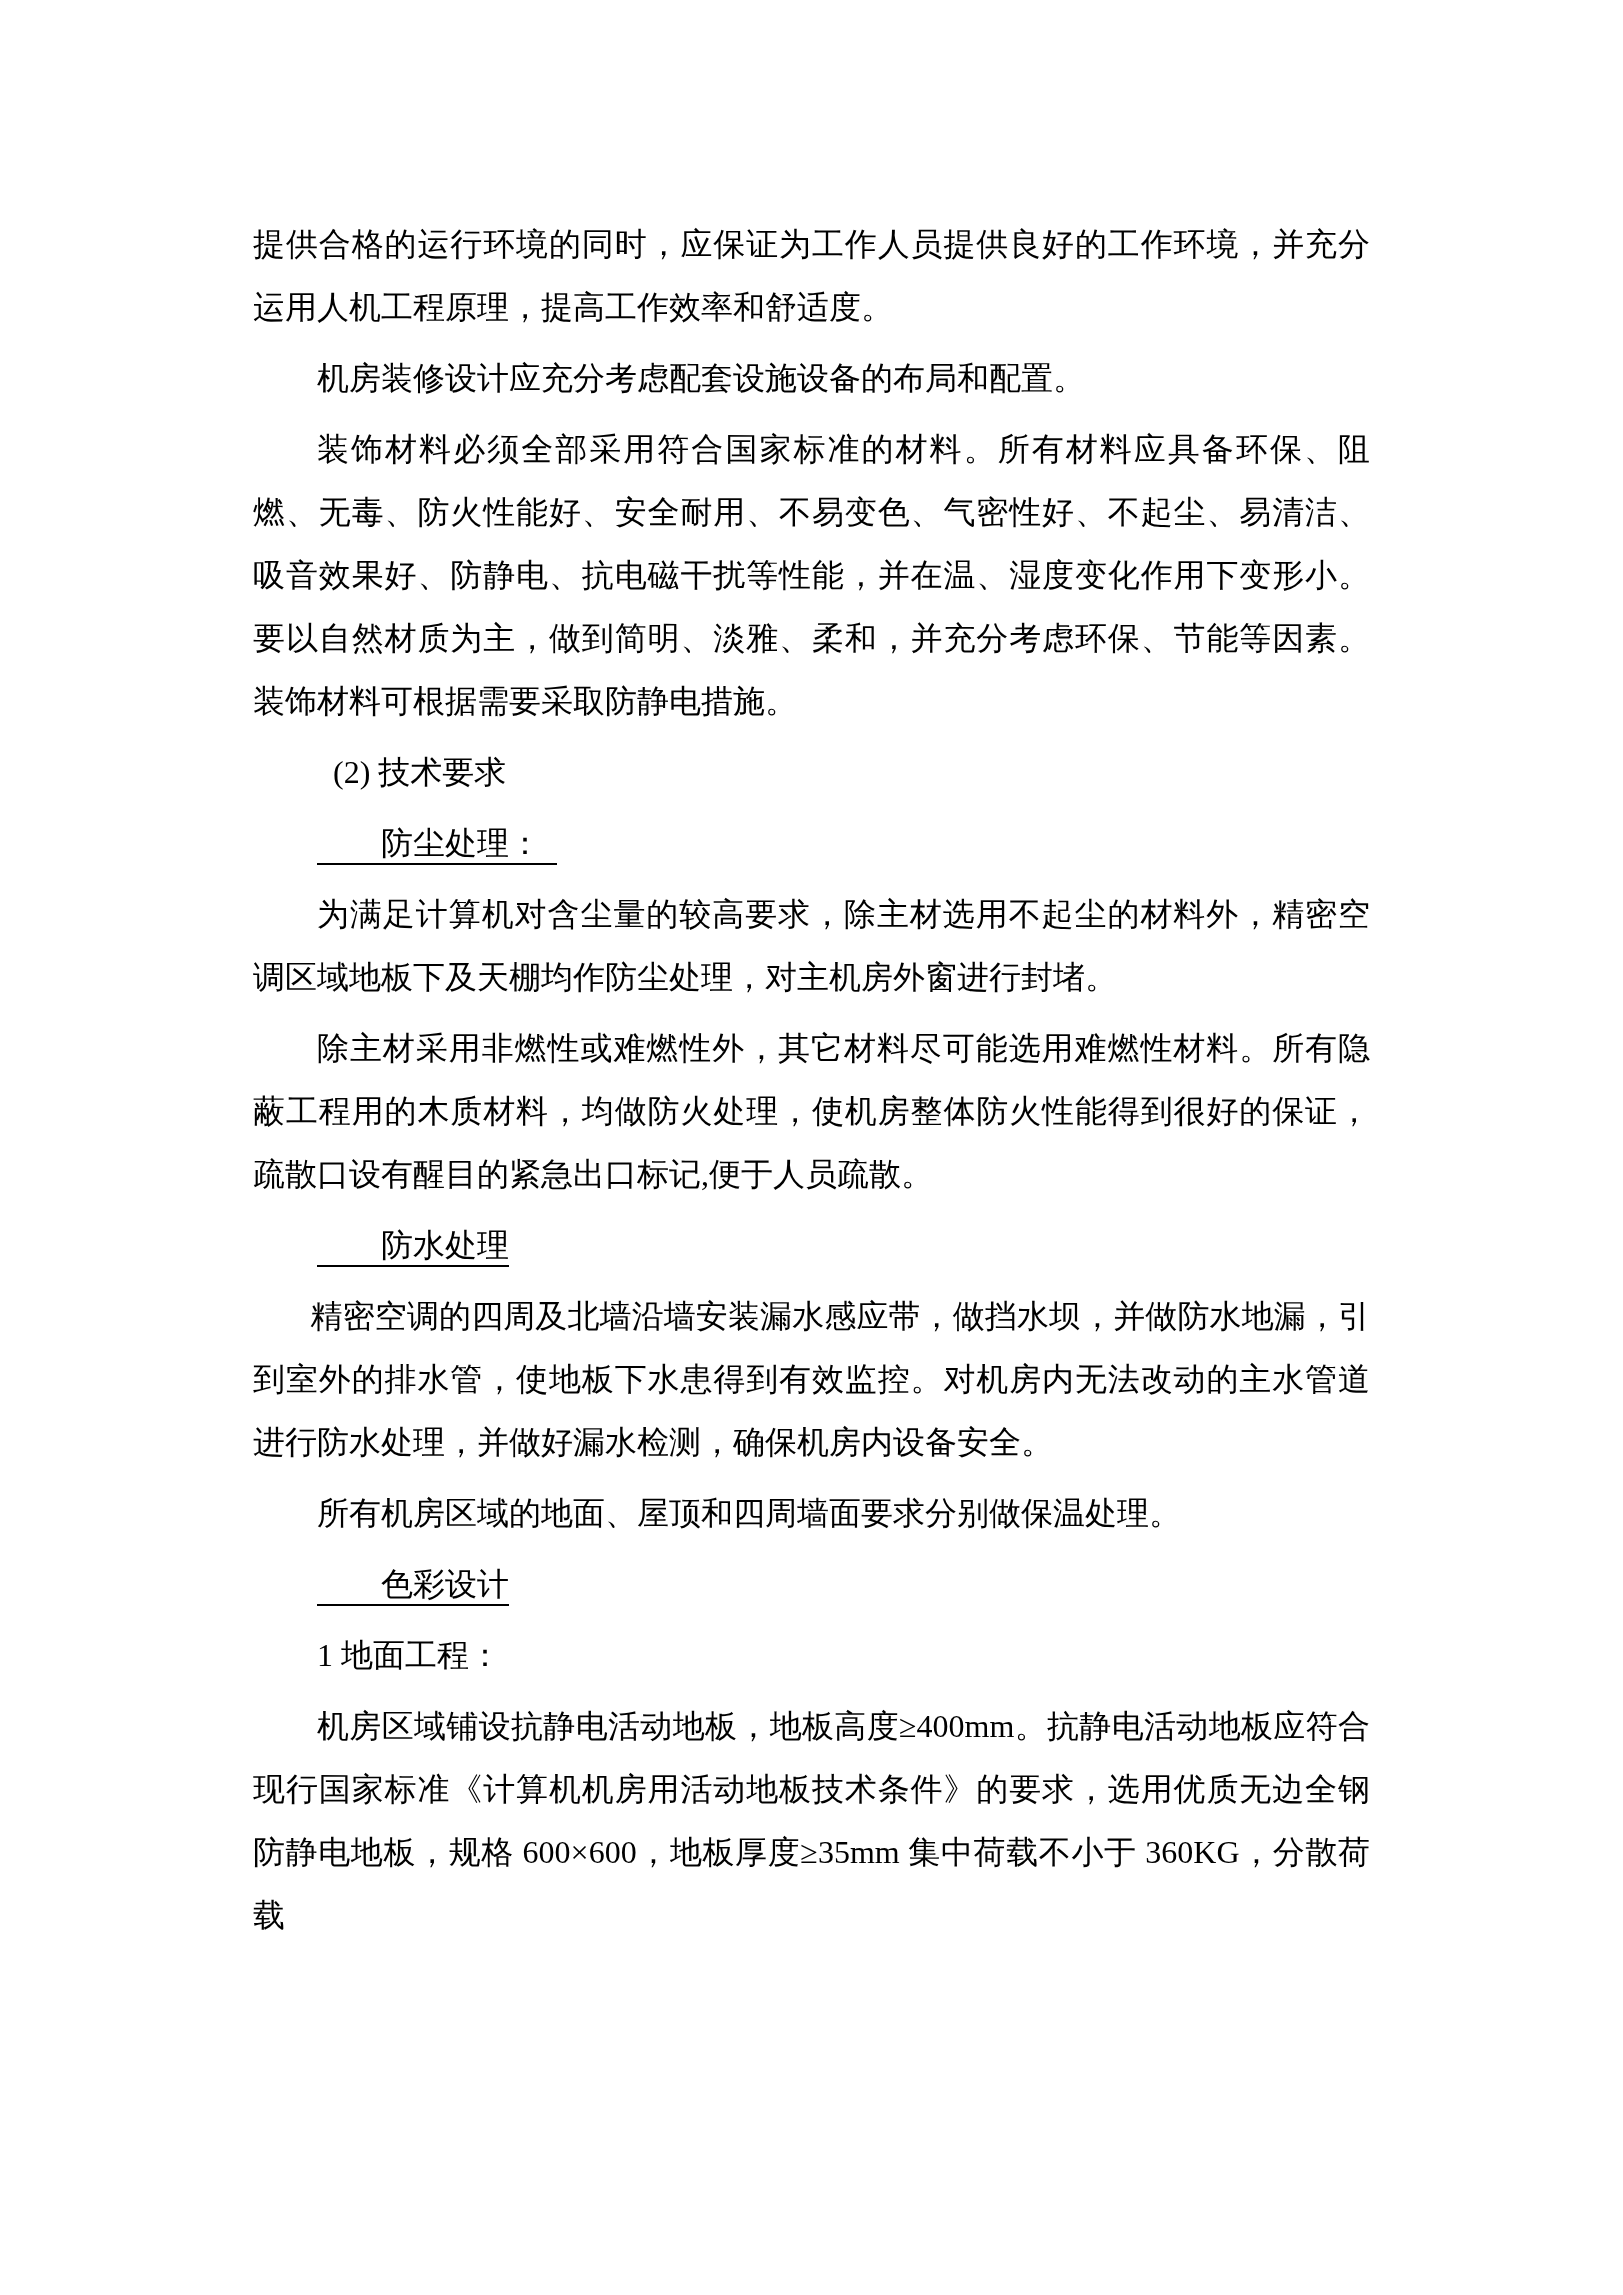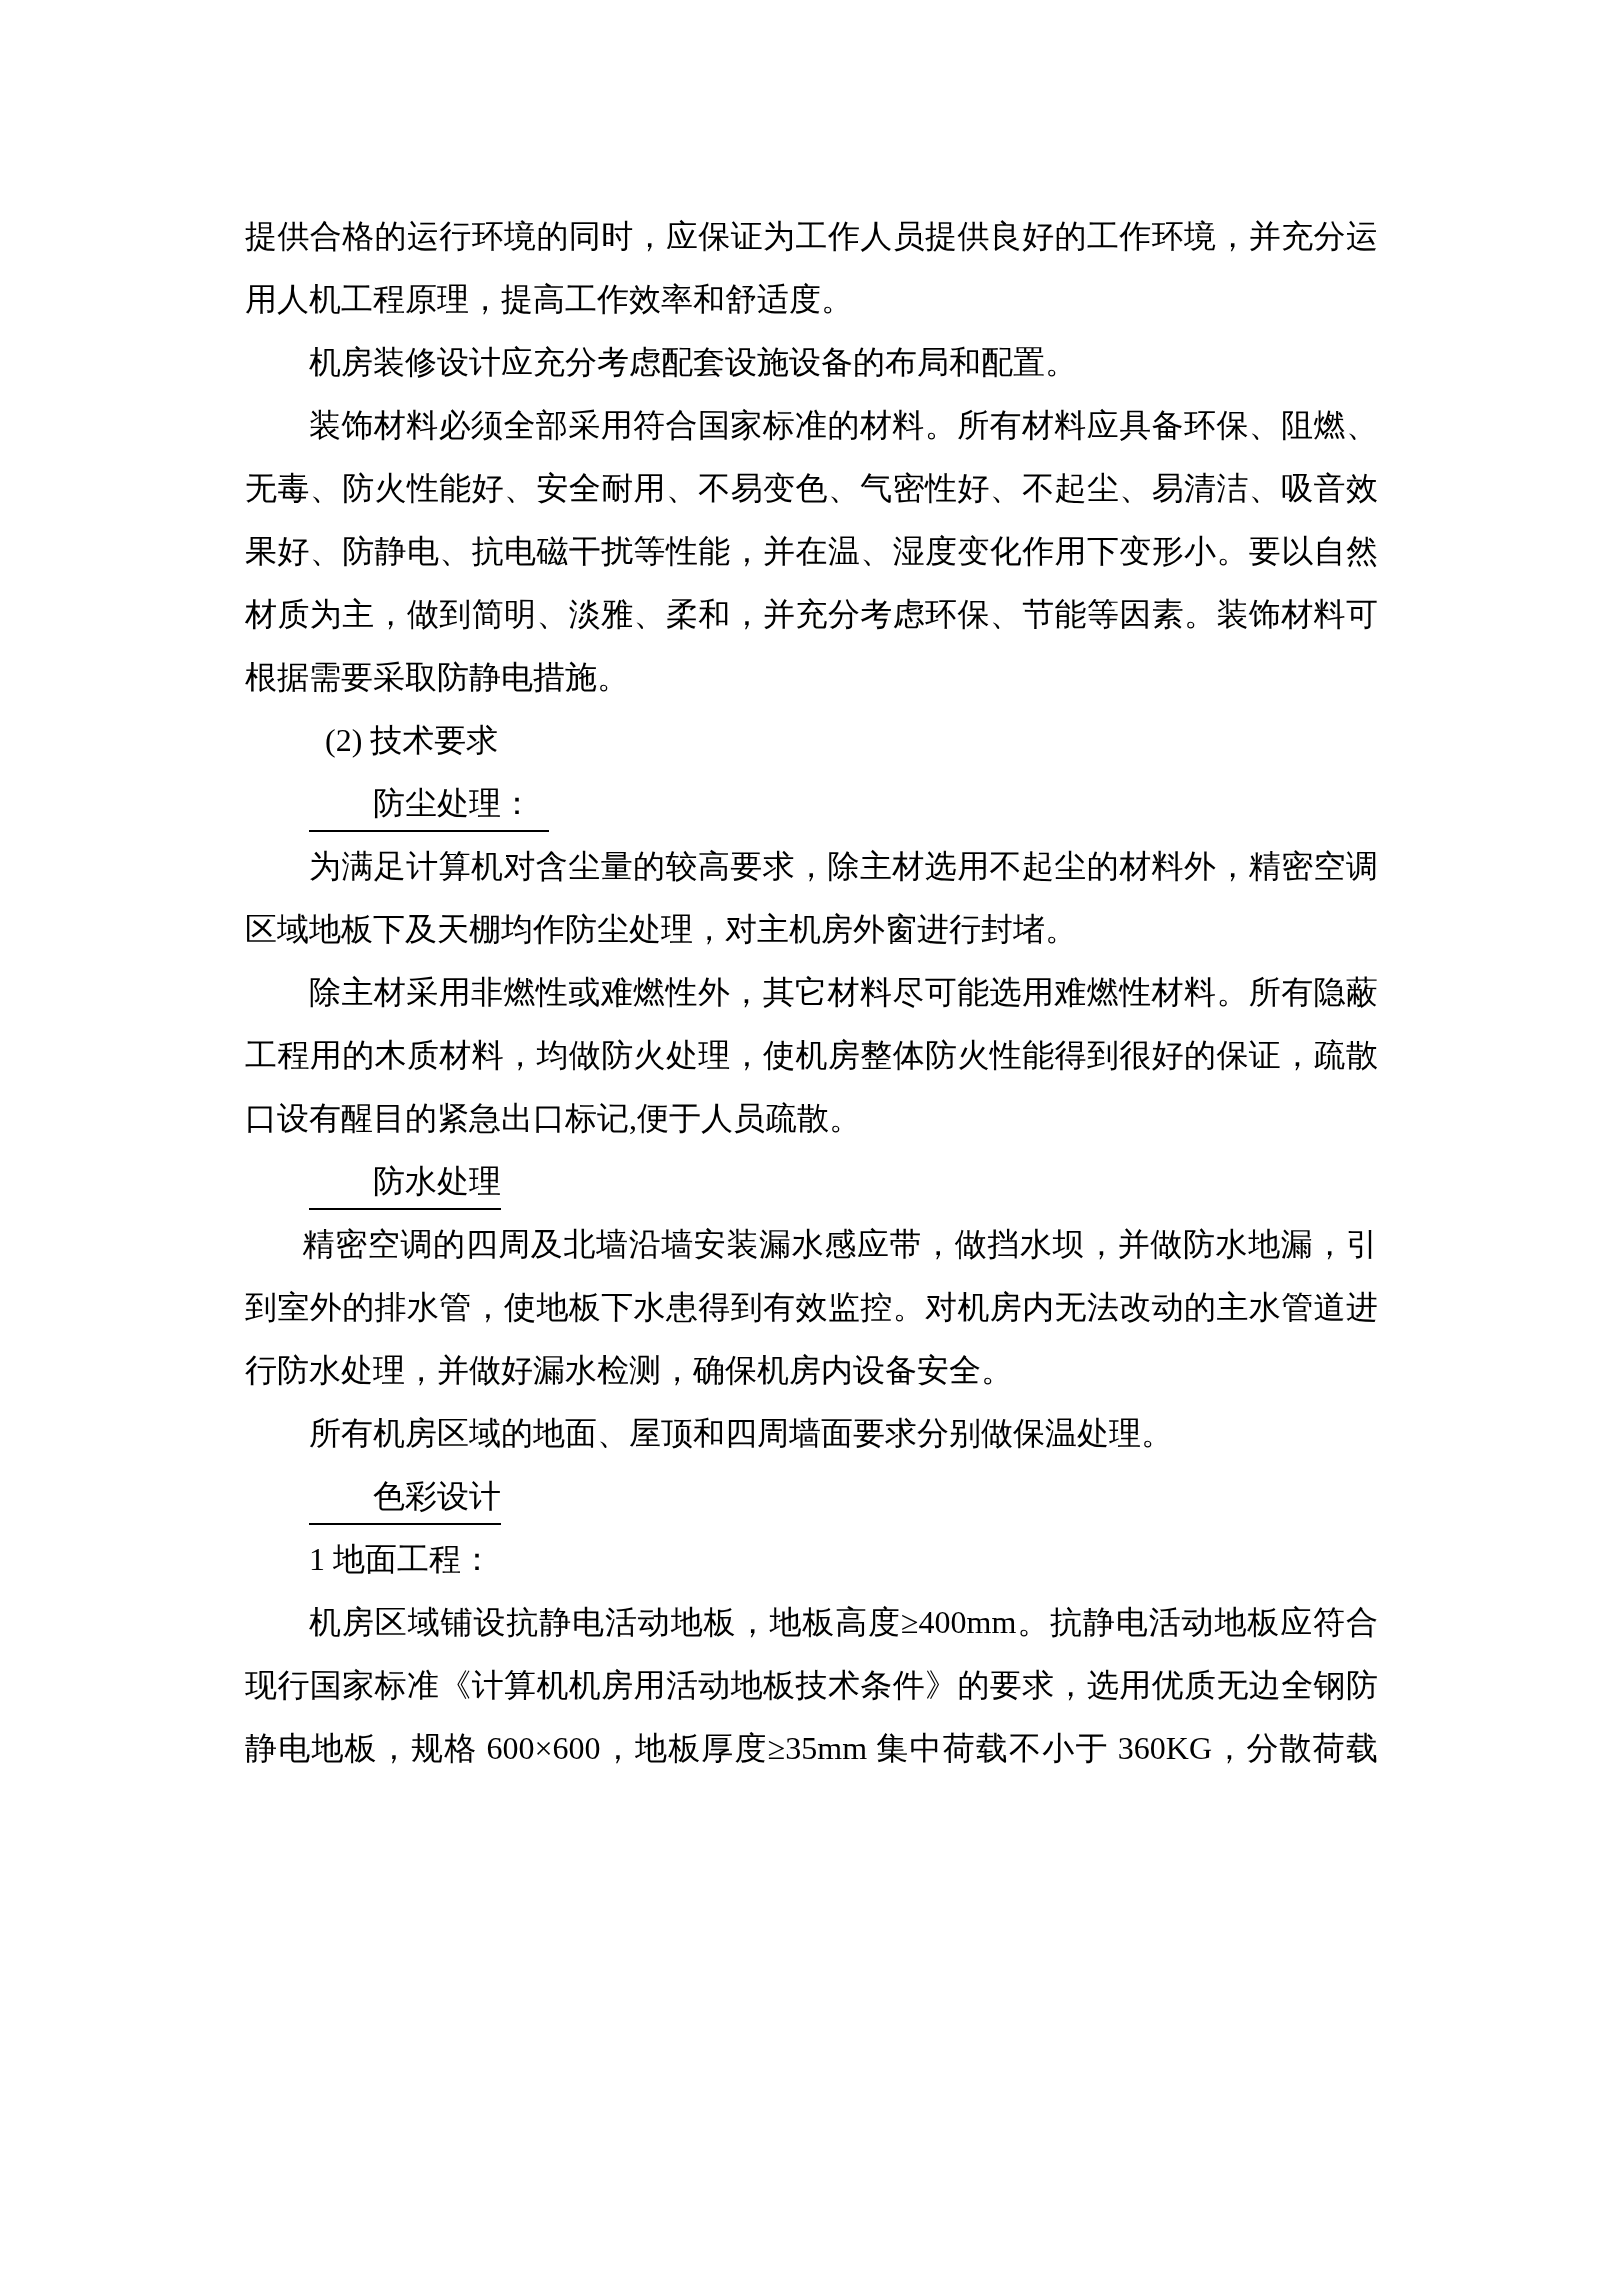--- a/index.html
+++ b/index.html
@@ -14,21 +14,21 @@
     background: #ffffff;
     color: #000000;
     box-sizing: border-box;
     padding: 205px 245px 0 245px;
     overflow: hidden;
     font-family: "Liberation Serif", "DejaVu Serif", serif;
     font-size: 32px;
     line-height: 63px;
   }
   .page p {
-    margin: 0;
+    margin: 8px;
     padding: 0;
     text-align: justify;
     text-justify: inter-ideograph;
     word-break: break-all;
   }
   .body-para {
     text-indent: 2em;
   }
   .body-para.no-indent {
     text-indent: 0;
@@ -42,21 +42,21 @@
   .heading {
     font-weight: normal;
     text-indent: 2em;
   }
   .heading.indent-lg {
     text-indent: 2.5em;
   }
   .h-underline {
     display: inline-block;
     border-bottom: 2px solid #000000;
-    padding-bottom: 7px;
+    padding-bottom: 0;
     line-height: 1.25;
   }
   .h-underline.pad {
     padding-right: 0.5em;
   }
 </style>
 </head>
 <body>
 
 <div class="page">

